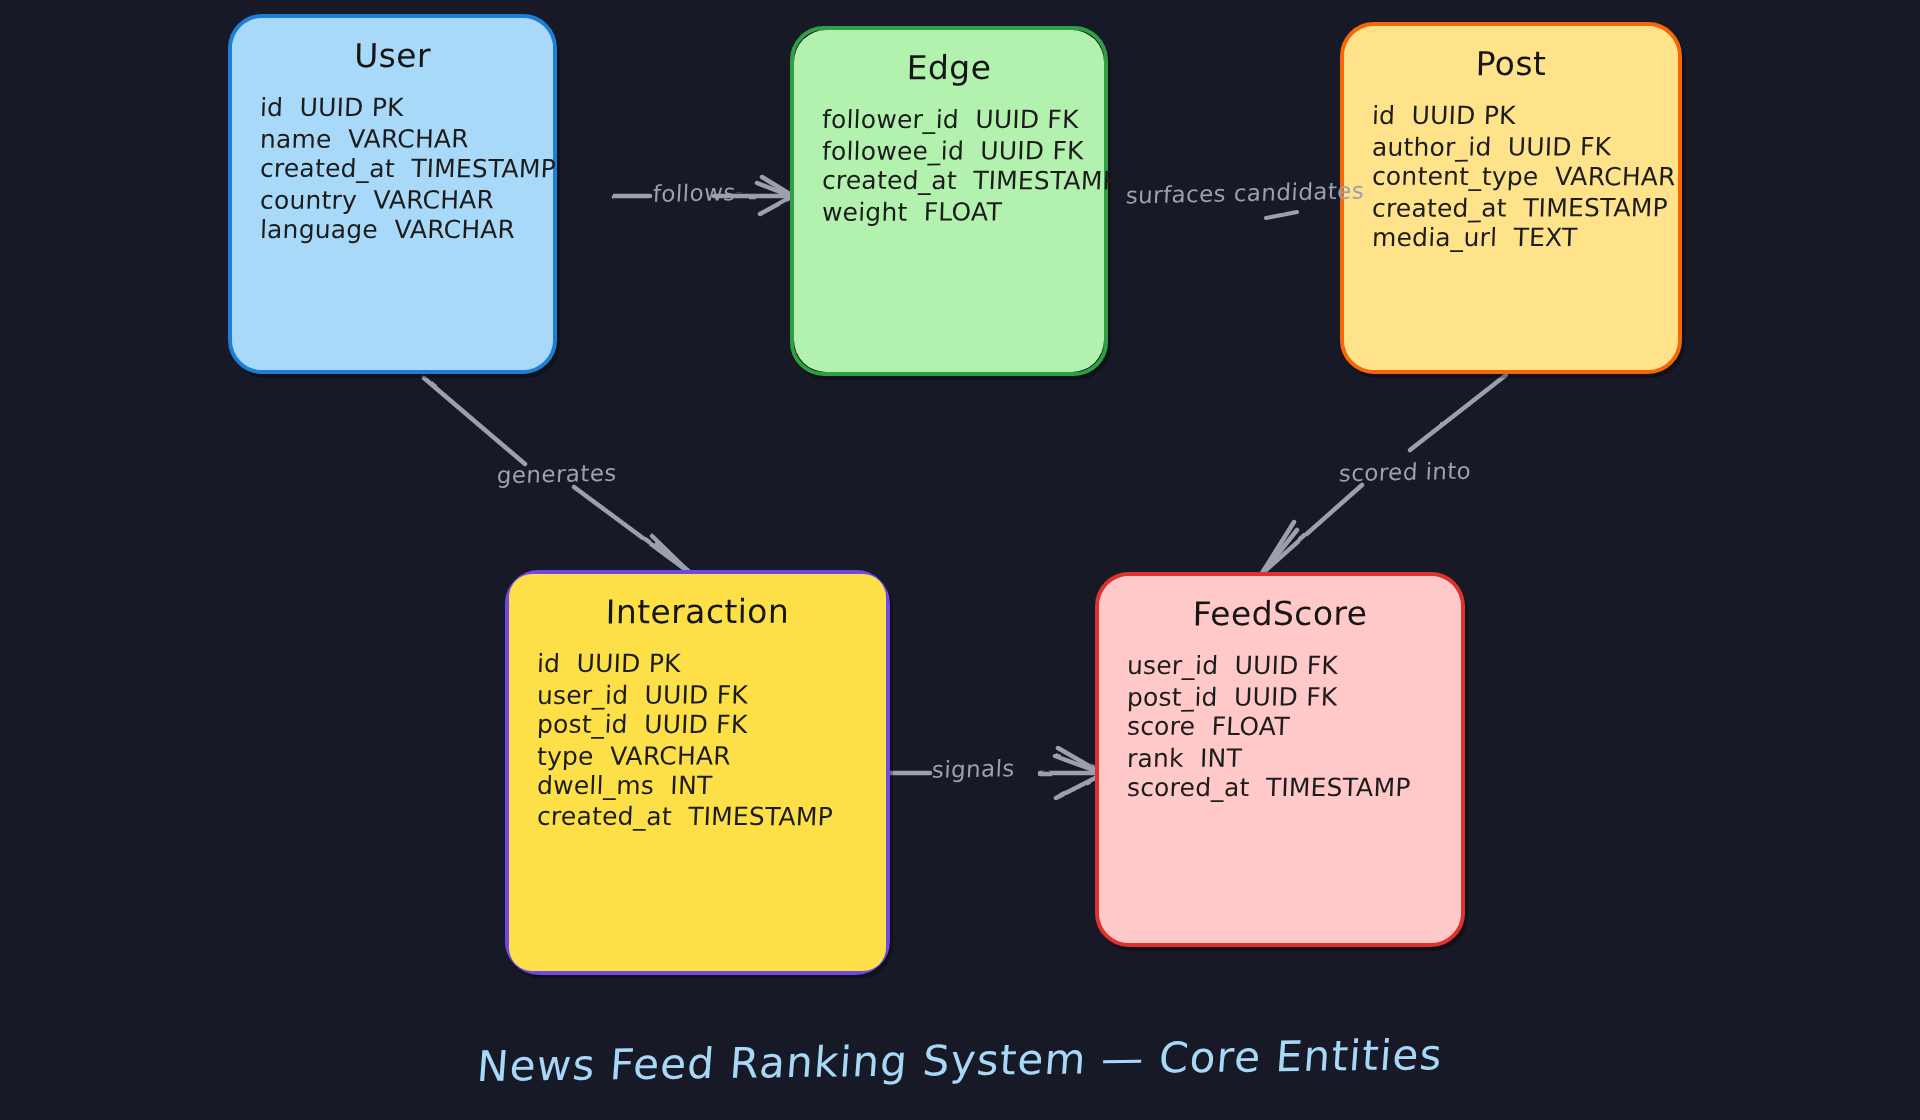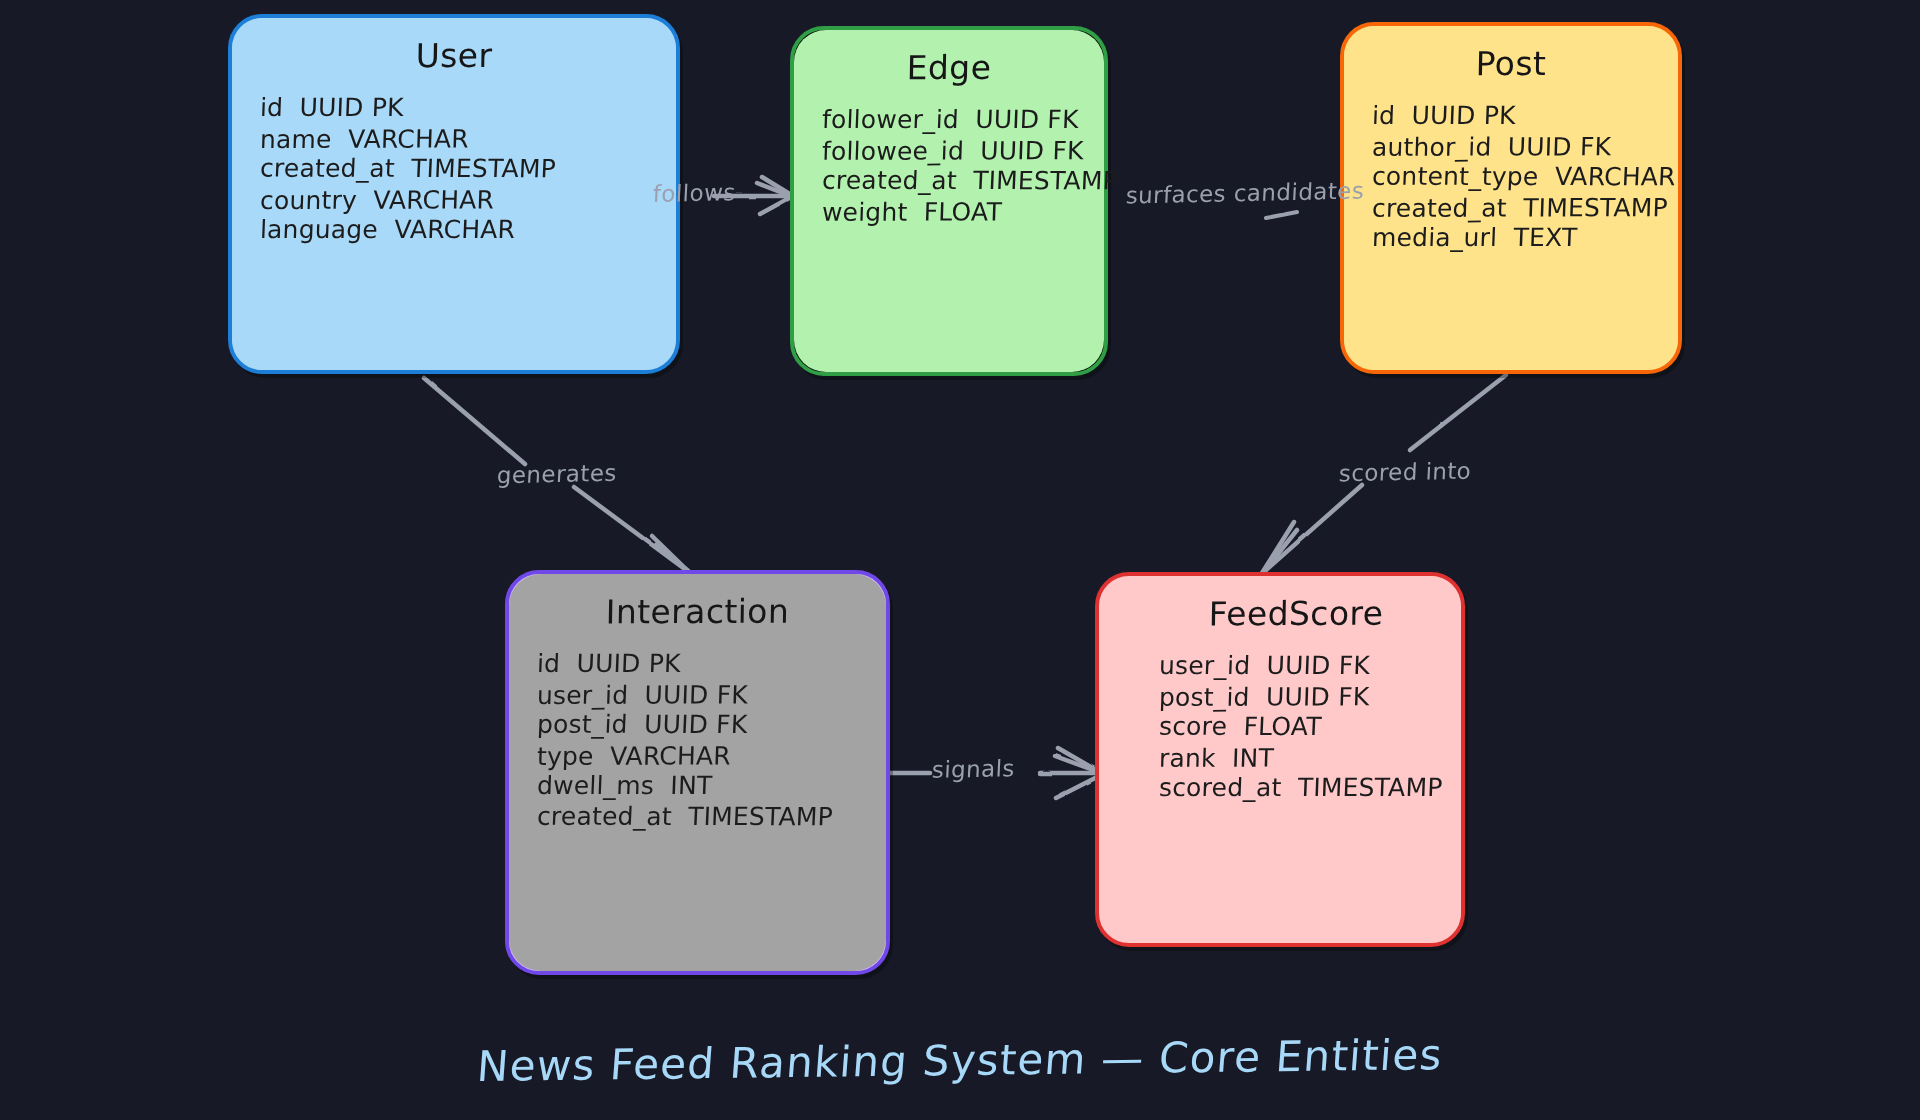--- a/index.html
+++ b/index.html
@@ -116,21 +116,21 @@
 
       <g>
         <path d="M890,773 L930,773"></path>
         <path d="M1040,773 L1100,773"></path>
         <path d="M1058,748 L1103,774 L1056,798"></path>
         <path d="M1055,756 L1104,774"></path>
       </g>
     </g>
   </svg>
 
-  <div class="entity" id="ent-user" style="left: 228px; top: 14px; width: 452px; height: 360px; background: rgb(169, 217, 249); border: 4px solid rgb(28, 126, 214);">
+  <div class="entity" id="ent-user" style="left: 228px; top: 14px; width: 329px; height: 360px; background: rgb(169, 217, 249); border: 4px solid rgb(28, 126, 214);">
     <div class="inner" style="background: rgb(169, 217, 249);">
       <div class="ent-title">User</div>
       <div class="field-list">
         <div class="field">id  UUID PK</div>
         <div class="field">name  VARCHAR</div>
         <div class="field">created_at  TIMESTAMP</div>
         <div class="field">country  VARCHAR</div>
         <div class="field">language  VARCHAR</div>
       </div>
     </div>
@@ -155,35 +155,35 @@
         <div class="field">id  UUID PK</div>
         <div class="field">author_id  UUID FK</div>
         <div class="field">content_type  VARCHAR</div>
         <div class="field">created_at  TIMESTAMP</div>
         <div class="field">media_url  TEXT</div>
       </div>
     </div>
   </div>
 
   <div class="entity" id="ent-interaction" style="left: 505px; top: 570px; width: 385px; height: 405px; background: rgb(216, 189, 253); border: 4px solid rgb(112, 72, 232);">
-    <div class="inner" style="background: #a3a3a3;">
+    <div class="inner" style="background: #fde047; border-radius: 23px;">
       <div class="ent-title">Interaction</div>
       <div class="field-list">
         <div class="field">id  UUID PK</div>
         <div class="field">user_id  UUID FK</div>
         <div class="field">post_id  UUID FK</div>
         <div class="field">type  VARCHAR</div>
         <div class="field">dwell_ms  INT</div>
         <div class="field">created_at  TIMESTAMP</div>
       </div>
     </div>
   </div>
 
   <div class="entity" id="ent-feedscore" style="left: 1095px; top: 572px; width: 370px; height: 375px; background: rgb(255, 201, 202); border: 4px solid rgb(224, 49, 49);">
-    <div class="inner" style="background: rgb(255, 201, 202); margin-left: 32px;">
+    <div class="inner" style="background: rgb(255, 201, 202);">
       <div class="ent-title">FeedScore</div>
       <div class="field-list">
         <div class="field">user_id  UUID FK</div>
         <div class="field">post_id  UUID FK</div>
         <div class="field">score  FLOAT</div>
         <div class="field">rank  INT</div>
         <div class="field">scored_at  TIMESTAMP</div>
       </div>
     </div>
   </div>

